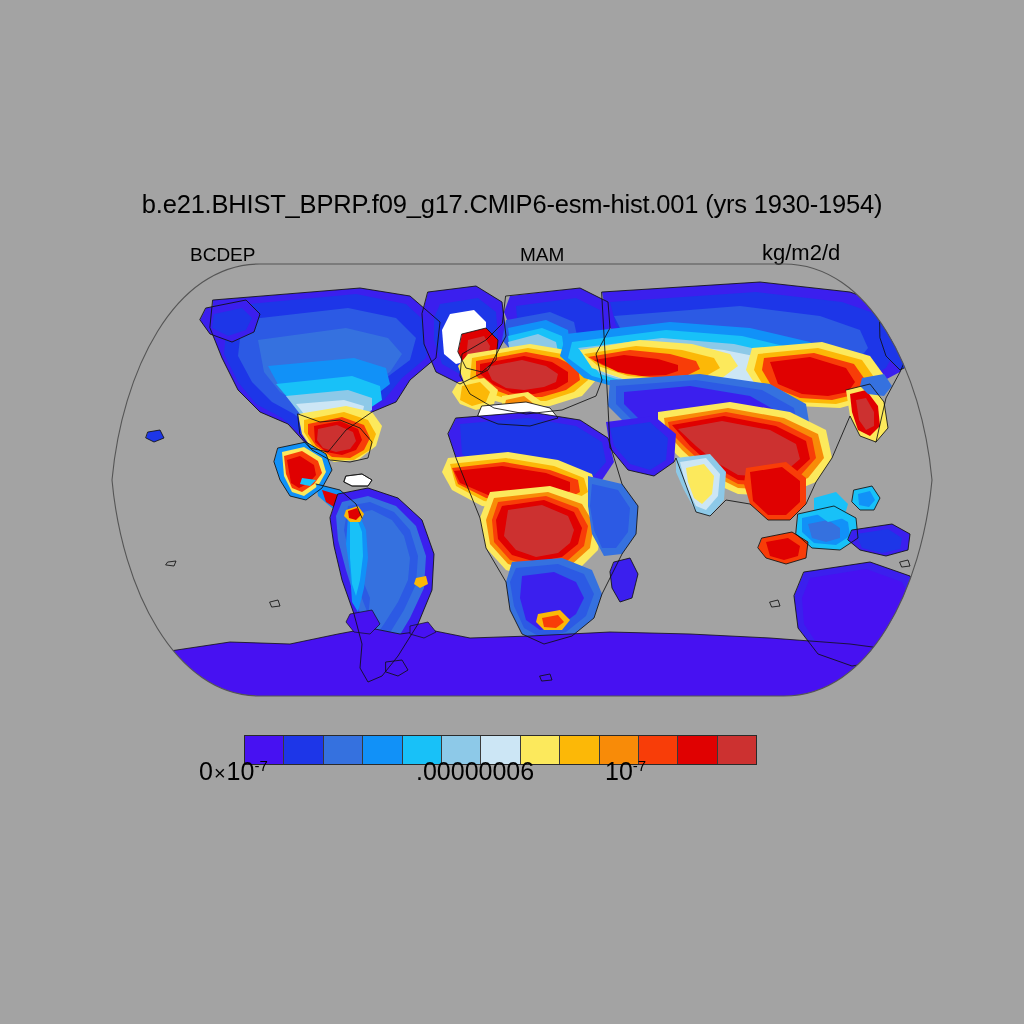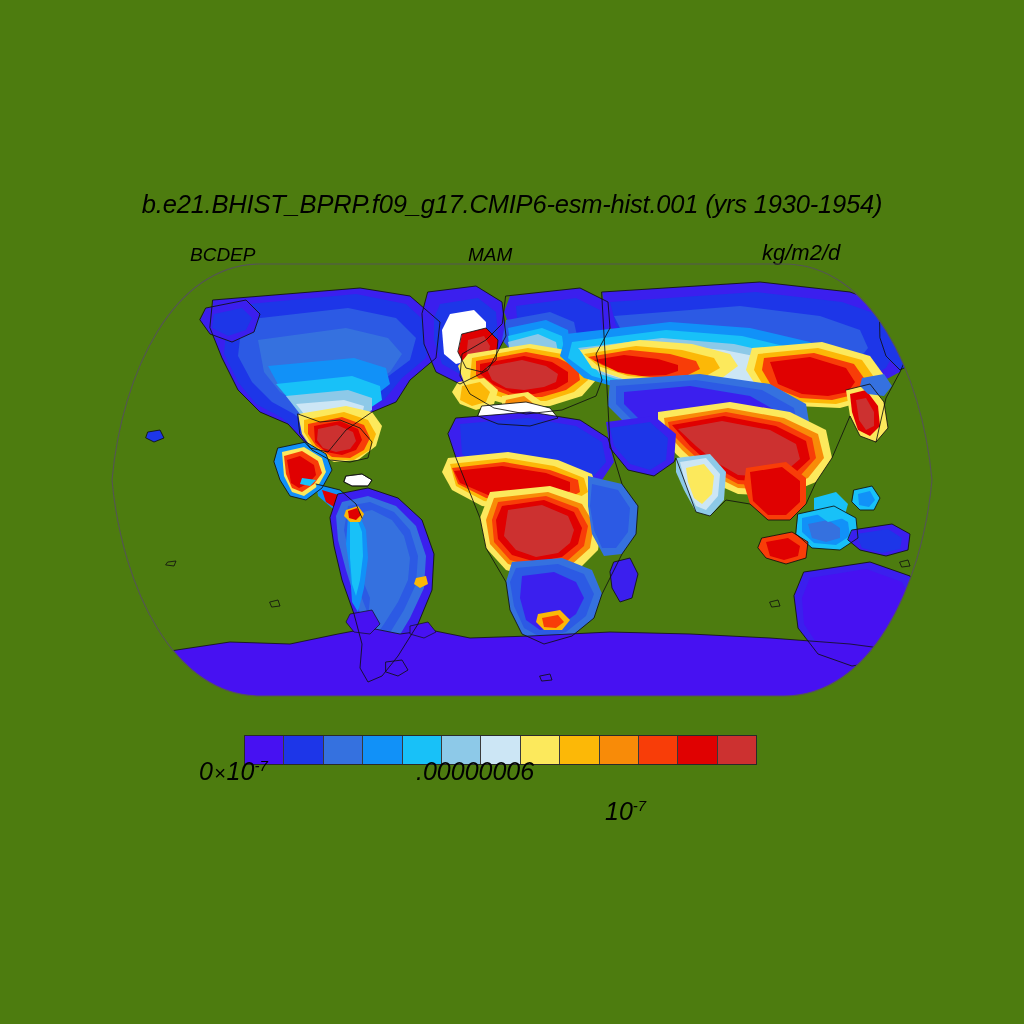--- a/index.html
+++ b/index.html
@@ -1,48 +1,48 @@
 <!DOCTYPE html>
 <html><head>
 <meta charset="utf-8">
 <style>
   html,body{margin:0;padding:0;background:#ffffff;}
   body{width:1024px;height:1024px;overflow:hidden;
        font-family:"Liberation Sans","DejaVu Sans",sans-serif;color:#000;}
-  #page{position:relative;width:1024px;height:1024px;background:#4d7c0f;font-style:italic;}
+  #page{position:relative;width:1024px;height:1024px;background:#a3a3a3;}
 
   
   .title{
     position:absolute;left:0;top:190px;width:1024px;text-align:center;
     font-size:25.5px;letter-spacing:-0.2px;white-space:nowrap;
     font-family:"Liberation Sans","DejaVu Sans",sans-serif;
   }
 
   
   .hdr{position:absolute;font-size:19px;white-space:nowrap;margin-left:8px;}
   .hdr-left{left:182px;top:244px;}
-  .hdr-mid {left:460px;top:244px;}
+  .hdr-mid {left:512px;top:244px;}
   .hdr-right{left:754px;top:240px;font-size:22px;}
 
   
   .map-wrap{position:absolute;left:110px;top:262px;width:824px;height:436px;}
   .map-svg{display:block;width:824px;height:436px;}
 
   
   .cbar{position:absolute;left:244px;top:735px;width:513px;height:30px;
         display:flex;box-sizing:border-box;border:1px solid #2a2a2a;}
   .cbar-seg{flex:1 1 0;height:100%;border-right:1px solid #3a3a3a;box-sizing:border-box;}
   .cbar-seg:last-child{border-right:none;}
 
   .cb-lab{position:absolute;font-size:25px;white-space:nowrap;top:757px;
           font-family:"Liberation Sans","DejaVu Sans",sans-serif;}
   .cb-lab sup{font-size:15px;vertical-align:super;}
   .cb-min{left:199px;}
   .cb-mid{left:416px;}
-  .cb-exp{left:605px;margin-top:40px;}
+  .cb-exp{left:605px;}
   .cb-max{left:665px;}
   .times{font-size:20px;padding:0 1px;}
 </style>
 </head>
 <body>
 
 <div id="page">
 
   <div class="title">b.e21.BHIST_BPRP.f09_g17.CMIP6-esm-hist.001 (yrs 1930-1954)</div>
 

